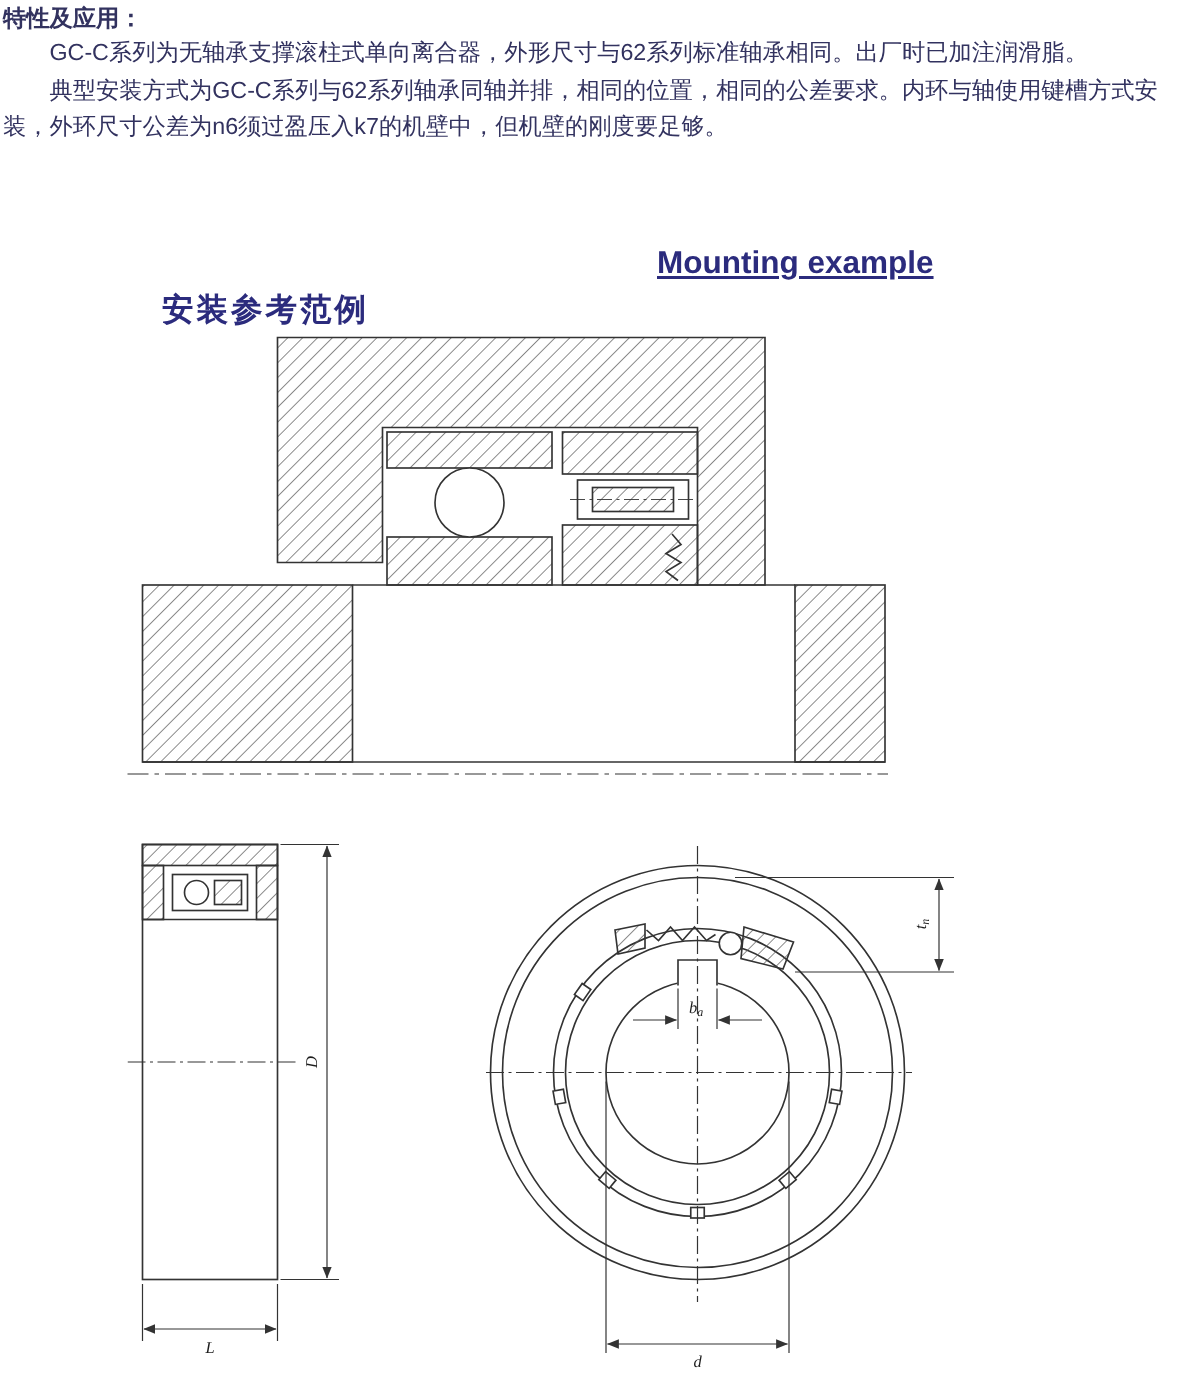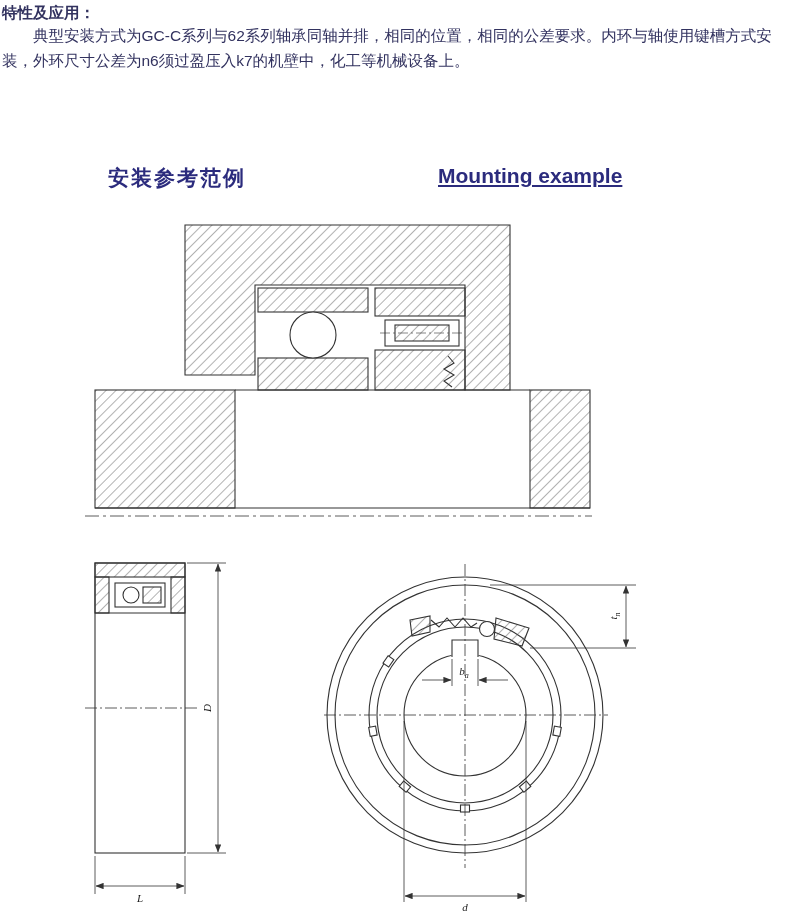--- a/index.html
+++ b/index.html
@@ -14,40 +14,41 @@
     font-family:"Liberation Sans", sans-serif;
   }
   .text-block{
     position:absolute;left:2px;top:2px;width:790px;color:var(--body-text);
   }
   .text-block h3{font-size:15.5px;font-weight:bold;line-height:1.45;}
   .text-block p{font-size:15.5px;line-height:1.56;text-indent:2em;}
   .heading-cn,.heading-en{
     position:absolute;top:164px;font-size:21px;font-weight:bold;color:var(--heading);
   }
-  .heading-cn{left:108px;letter-spacing:2px;}
+  .heading-cn{left:108px;letter-spacing:2px;margin-top:28px;}
   .heading-en{left:438px;text-decoration:underline;}
   svg{position:absolute;}
   #main-drawing{left:80px;top:198px;}
   #side-view{left:85px;top:556px;}
   #front-view{left:318px;top:556px;}
   .dim-text{
     font-family:"Liberation Serif", serif;font-style:italic;
     font-size:11px;fill:#1d1d1d;
   }
   .dim-sub{font-size:8px;}
 </style>
 </head>
 <body>
 
 <div>
 
   <div class="text-block">
     <h3>特性及应用：</h3>
-    <p>典型安装方式为GC-C系列与62系列轴承同轴并排，相同的位置，相同的公差要求。内环与轴使用键槽方式安装，外环尺寸公差为n6须过盈压入k7的机壁中，化工等机械设备上。</p>
+    <p>GC-C系列为无轴承支撑滚柱式单向离合器，外形尺寸与62系列标准轴承相同。出厂时已加注润滑脂。</p>
+    <p>典型安装方式为GC-C系列与62系列轴承同轴并排，相同的位置，相同的公差要求。内环与轴使用键槽方式安装，外环尺寸公差为n6须过盈压入k7的机壁中，但机壁的刚度要足够。</p>
   </div>
 
   <div class="heading-cn">安装参考范例</div>
   <div class="heading-en">Mounting example</div>
 
   <svg id="main-drawing" width="515" height="325" viewBox="0 0 515 325">
     <defs>
       <pattern id="h1" width="7" height="7" patternTransform="rotate(45)" patternUnits="userSpaceOnUse">
         <line x1="0" y1="0" x2="0" y2="7" stroke="#555" stroke-width="0.9"></line>
       </pattern>

